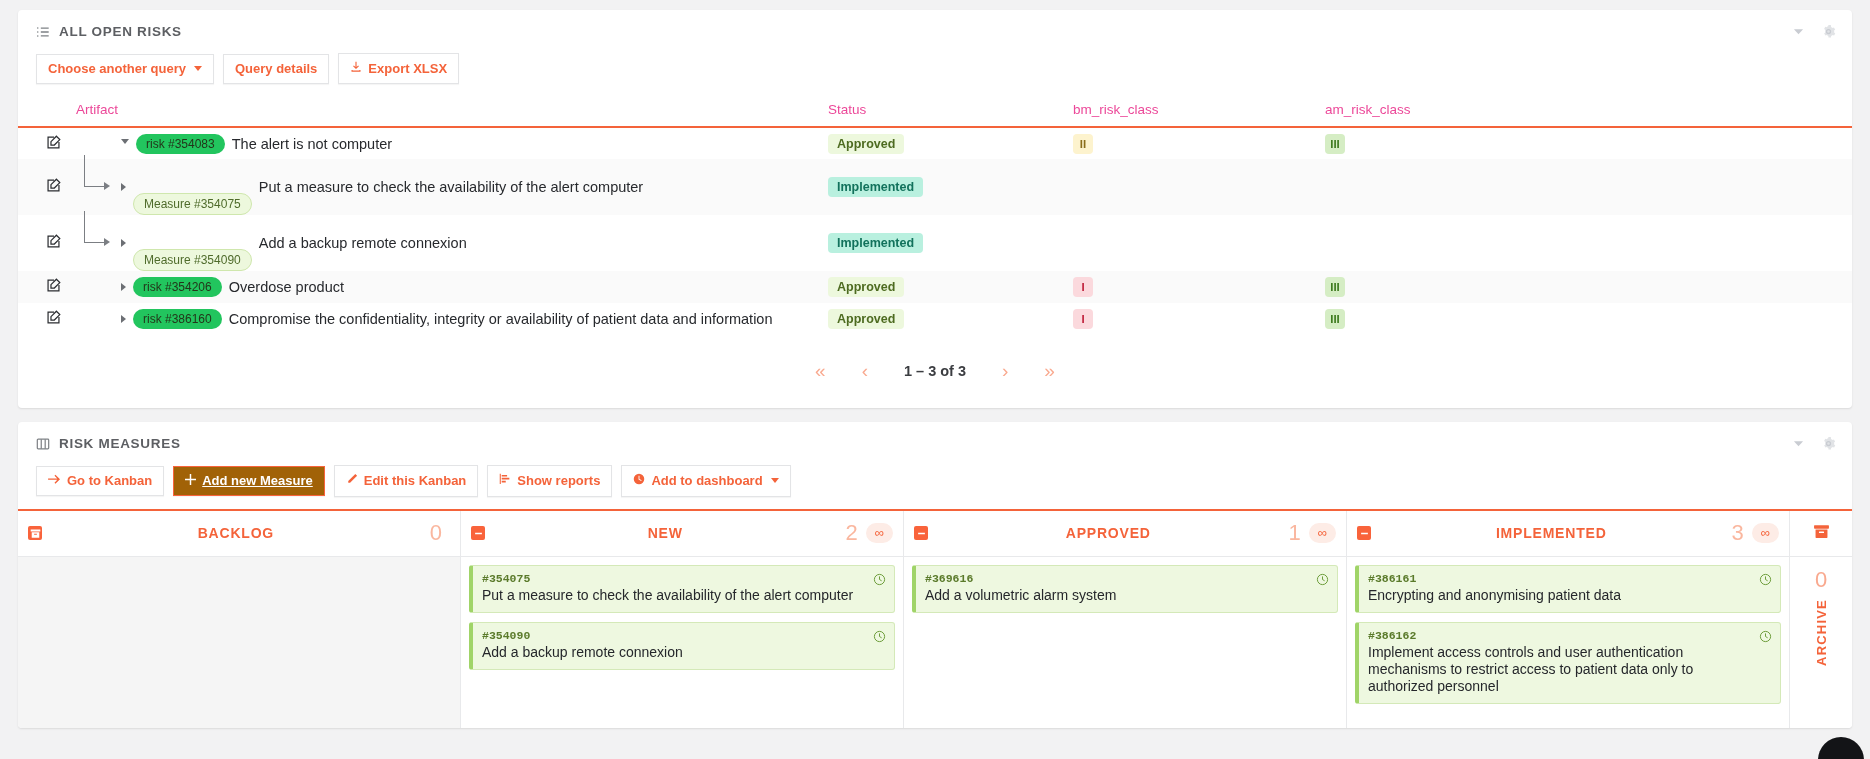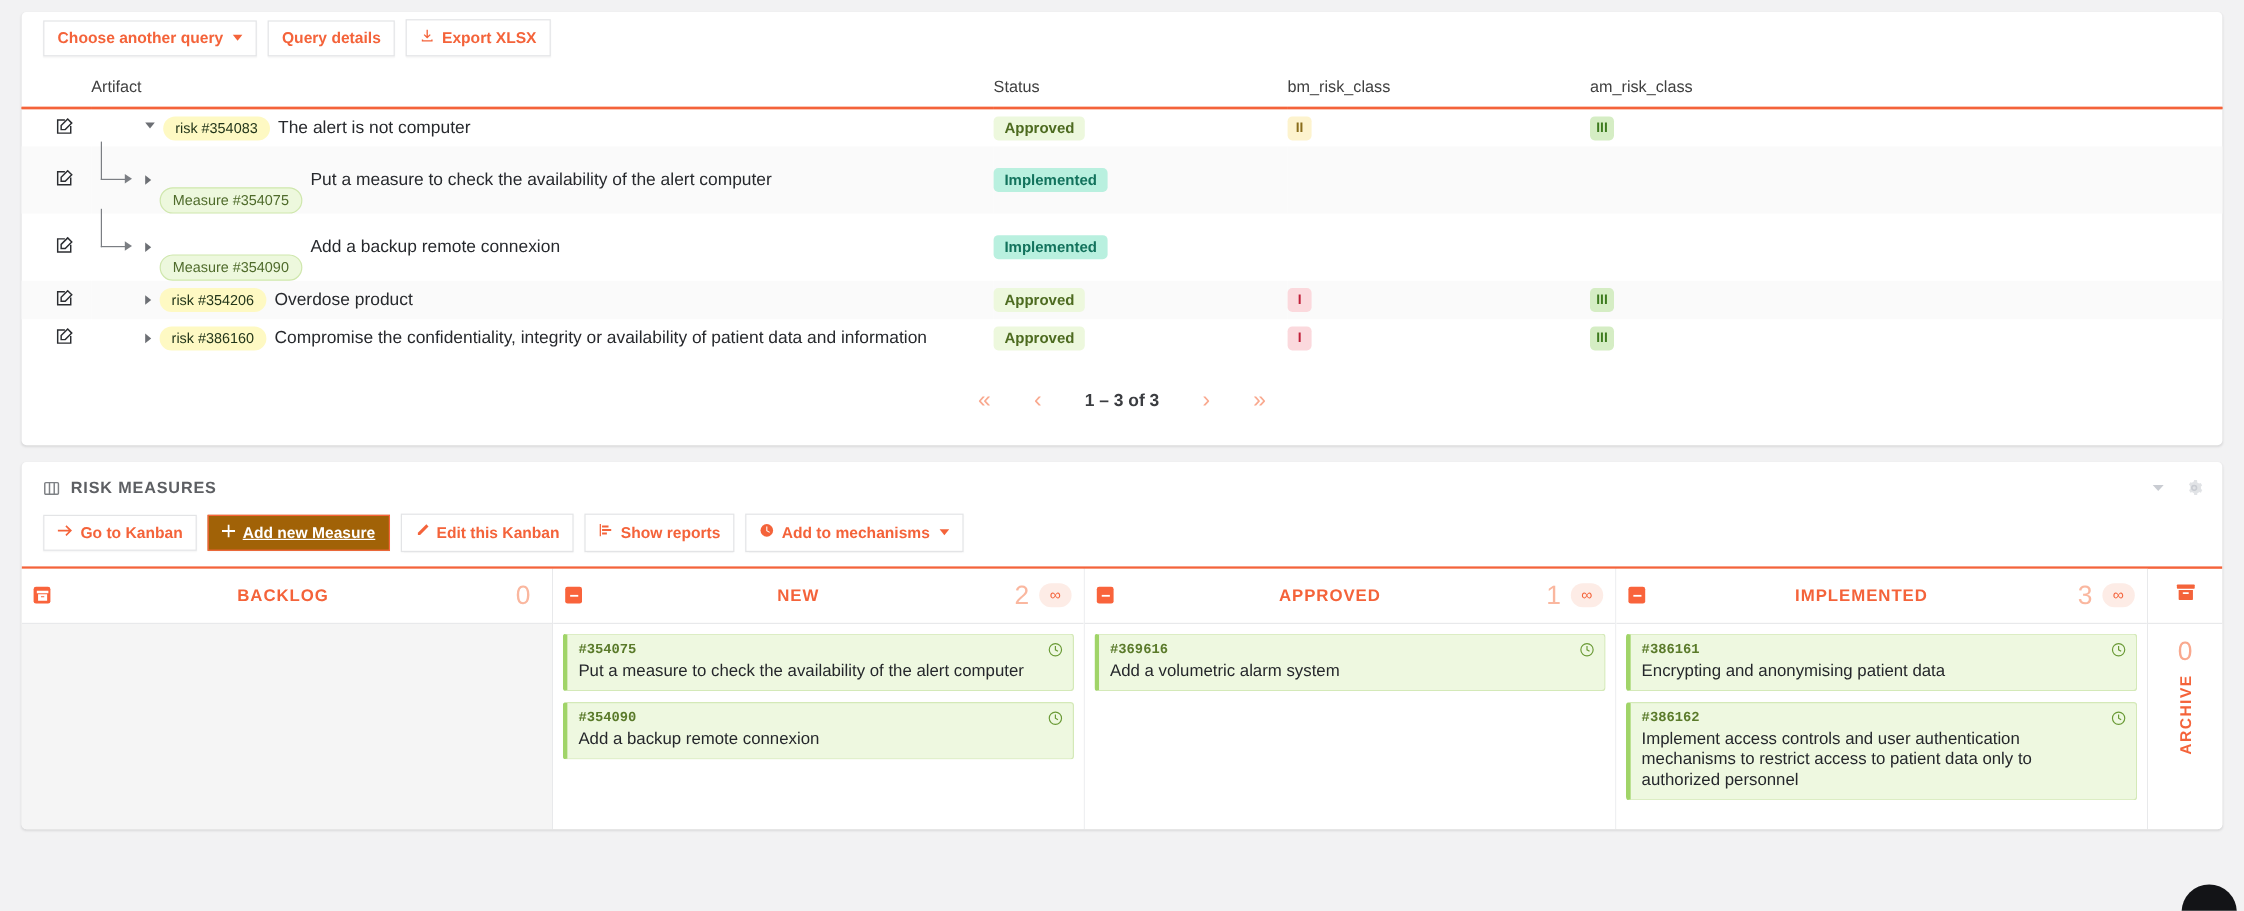--- a/index.html
+++ b/index.html
@@ -38,21 +38,21 @@
     padding: 7px 11px; display: inline-flex; align-items: center; gap: 6px;
     cursor: pointer; white-space: nowrap; line-height: 1.1;
     box-shadow: 0 1px 1px rgba(0,0,0,.04);
   }
   .btn.primary { background: #a16207; border-color: #f9633b; color: #fff; text-decoration: underline; }
   .caret { width: 0; height: 0; border-left: 4px solid transparent; border-right: 4px solid transparent; border-top: 5px solid currentColor; margin-left: 2px; }
 
   
   table.risks { width: 100%; border-collapse: collapse; table-layout: fixed; }
   table.risks th {
-    text-align: left; font-size: 13.5px; font-weight: 400; color: #404040;
+    text-align: left; font-size: 13.5px; font-weight: 400; color: #ec4899;
     padding: 6px 0 9px 0; border-bottom: 2px solid #f4633a;
   }
   table.risks td { padding: 0; height: 32px; vertical-align: middle; font-size: 14px; color: #2b2d31; }
   table.risks tbody tr:nth-child(even) { background: #fafafa; }
   .col-pen   { width: 58px; }
   .col-art   { width: 752px; }
   .col-stat  { width: 245px; }
   .col-bm    { width: 252px; }
   .col-am    { width: auto; }
   .pen { color: #2b2d31; display: inline-flex; padding-left: 28px; cursor: pointer; }
@@ -60,21 +60,21 @@
     display: inline-block; width: 0; height: 0; cursor: pointer;
     border-left: 5px solid #6c6f74; border-top: 4px solid transparent; border-bottom: 4px solid transparent;
     vertical-align: middle;
   }
   .tri.open { border-left: 4px solid transparent; border-right: 4px solid transparent; border-top: 5px solid #6c6f74; }
   .artifact-cell { display: flex; align-items: center; gap: 7px; }
   .chip {
     display: inline-flex; align-items: center; border-radius: 11px;
     font-size: 12px; padding: 3px 10px; white-space: nowrap;
   }
-  .chip.risk    { background: #fef9c3; color: #23361a; text-align: center; }
+  .chip.risk    { background: #22c55e; color: #23361a; text-align: center; }
   .chip.measure { background: #edf8dd; color: #4f6b2b; border: 1px solid #cfe7ad; margin-top: 34px; }
   .art-title { font-size: 14.5px; color: #27292d; }
   .tree {
     position: relative; width: 38px; height: 32px; flex: 0 0 38px;
   }
   .tree:before {
     content:""; position:absolute; left: 8px; top: -16px; bottom: 16px; width: 1px; background: #7b7e83;
   }
   .tree.last:before { bottom: 16px; }
   .tree:after {
@@ -160,20 +160,44 @@
     border-radius: 50%; background:#131417; cursor:pointer; z-index: 5;
   }
   .scrolltrack { position:absolute; right:0; top:0; width: 10px; height: 759px; background:#f2f2f3; }
 </style>
 </head>
 <body>
 
 <div class="page">
 
   <div class="panel" style="margin-top:10px;">
+    <div class="panel-head">
+      <span class="panel-head-icon">
+        <svg width="14" height="14" viewBox="0 0 16 16" fill="none" stroke="currentColor" stroke-width="1.5">
+          <path d="M5.5 3.5h9M5.5 8h9M5.5 12.5h9"></path>
+            <circle cx="2" cy="3.5" r=".9" fill="currentColor" stroke="none"></circle>
+            <circle cx="2" cy="8" r=".9" fill="currentColor" stroke="none"></circle>
+            <circle cx="2" cy="12.5" r=".9" fill="currentColor" stroke="none"></circle>
+        </svg>
+      </span>
+      <span class="panel-title">ALL OPEN RISKS</span>
+      <span class="panel-head-tools">
+        <span>
+          <svg width="11" height="11" viewBox="0 0 12 12" fill="currentColor">
+              <path d="M1 3.5h10L6 9z"></path>
+            </svg>
+        </span>
+        <span>
+          <svg width="15" height="15" viewBox="0 0 16 16" fill="currentColor">
+              <path d="M8 5.2A2.8 2.8 0 1 0 8 10.8 2.8 2.8 0 0 0 8 5.2zm0 4.2a1.4 1.4 0 1 1 0-2.8 1.4 1.4 0 0 1 0 2.8z"></path>
+              <path d="M14 8c0-.4 0-.7-.1-1.1l1.2-.9-1.3-2.3-1.4.5c-.5-.4-1.1-.8-1.7-1L10.5 1h-2.6l-.2 1.5c-.6.2-1.2.5-1.7 1l-1.4-.5L3.3 5.3l1.2.9C4.5 6.5 4.5 6.8 4.5 8s0 .7.1 1.1l-1.2.9 1.3 2.3 1.4-.5c.5.4 1.1.8 1.7 1l.2 1.5h2.6l.2-1.5c.6-.2 1.2-.5 1.7-1l1.4.5 1.3-2.3-1.2-.9c.1-.4.1-.7.1-1.1z" opacity=".55"></path>
+            </svg>
+        </span>
+      </span>
+    </div>
 
     <div class="toolbar">
       <div class="btn">
         <span>Choose another query</span>
         <i class="caret"></i>
       </div>
       <div class="btn">
         <span>Query details</span>
       </div>
       <div class="btn">
@@ -375,21 +399,21 @@
         </span>
         <span>Show reports</span>
       </div>
       <div class="btn">
         <span>
           <svg width="12" height="12" viewBox="0 0 16 16" fill="currentColor">
               <circle cx="8" cy="8" r="7"></circle>
               <path d="M7.4 3.8h1.2V8l2.9 1.7-.6 1-3.5-2z" fill="#fff"></path>
             </svg>
         </span>
-        <span>Add to mechanisms</span>
+        <span>Add to dashboard</span>
         <i class="caret"></i>
       </div>
 
     </div>
 
     <div class="kanban" id="kanban">
         <div class="kcol">
           <div class="khead">
             <span class="kicon">
               <svg width="11" height="11" viewBox="0 0 16 16" fill="#fff">

